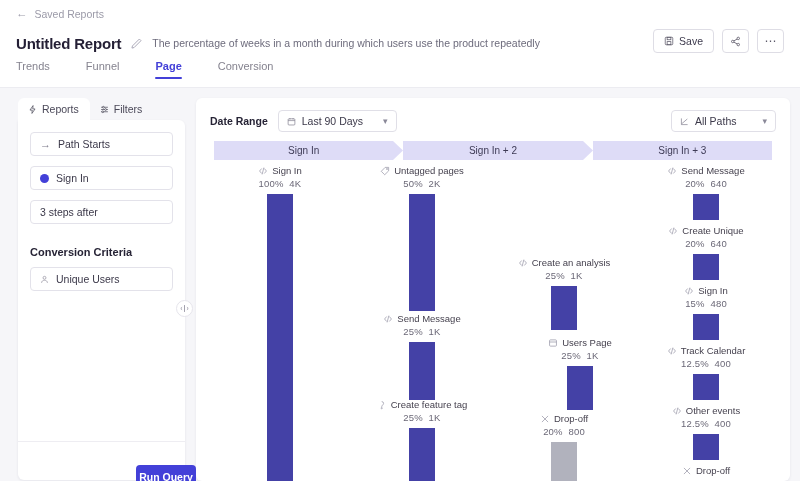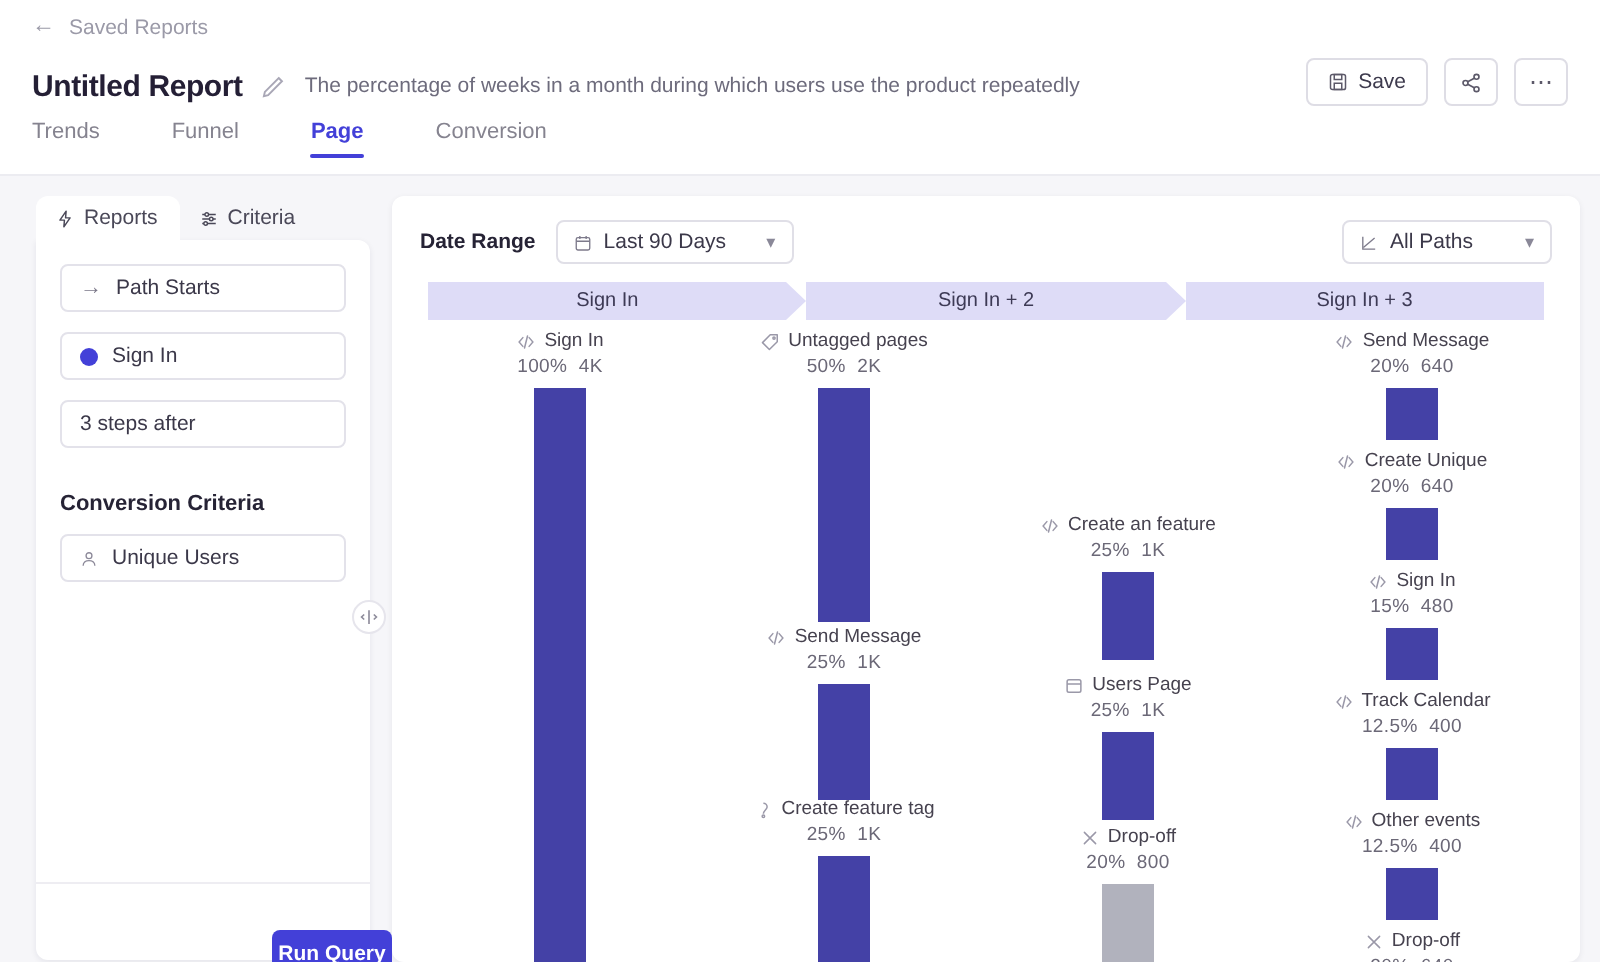--- a/index.html
+++ b/index.html
@@ -214,21 +214,21 @@
     </div>
     <div class="ptab" style="background:transparent;">
       <span style="display:flex;">
         <svg width="9" height="9" viewBox="0 0 16 16" fill="none" stroke="#4a4858" stroke-width="1.3">
           <path d="M2 4h12M2 8h12M2 12h12"></path>
             <circle cx="6" cy="4" r="1.6" fill="#fff"></circle>
             <circle cx="10" cy="8" r="1.6" fill="#fff"></circle>
             <circle cx="5" cy="12" r="1.6" fill="#fff"></circle>
         </svg>
       </span>
-      <span>Criteria</span>
+      <span>Filters</span>
     </div>
   </div>
 
   <div class="left-panel">
     <div class="lp-field first">
       <span style="color:#7b7889;font-size:11px;line-height:10px;">→</span>
       <span>Path Starts</span>
     </div>
     <div class="lp-field">
       <span class="dot-purple"></span>
@@ -358,26 +358,26 @@
           </div>
         </div>
         <div class="col" style="position: relative; margin-right: 10px;">
           <div class="node" style="position: absolute; top: 92px; left: 0px; right: 0px;">
             <div class="node-label">
               <span class="lbl-icon"><svg viewBox="0 0 16 16" fill="none" stroke="currentColor" stroke-width="1.2" stroke-linecap="round">
                   <path d="M5.5 4.5L2.5 8l3 3.5"></path>
                   <path d="M10.5 4.5L13.5 8l-3 3.5"></path>
                   <path d="M9.2 3.2L6.8 12.8"></path>
                 </svg></span>
-              <span>Create an feature</span>
+              <span>Create an analysis</span>
             </div>
             <div class="node-value">25%&nbsp; 1K</div>
             <div class="bar" style="height: 44px;"></div>
           </div>
-          <div class="node" style="position: absolute; top: 172px; left: 0px; right: 0px;">
+          <div class="node" style="position: absolute; top: 172px; left: 16px; right: 0px;">
             <div class="node-label">
               <span class="lbl-icon"><svg viewBox="0 0 16 16" fill="none" stroke="currentColor" stroke-width="1.2">
                   <rect x="2.5" y="3" width="11" height="10" rx="1.4"></rect>
                   <path d="M2.5 6.4h11"></path>
                 </svg></span>
               <span>Users Page</span>
             </div>
             <div class="node-value">25%&nbsp; 1K</div>
             <div class="bar" style="height: 44px;"></div>
           </div>

